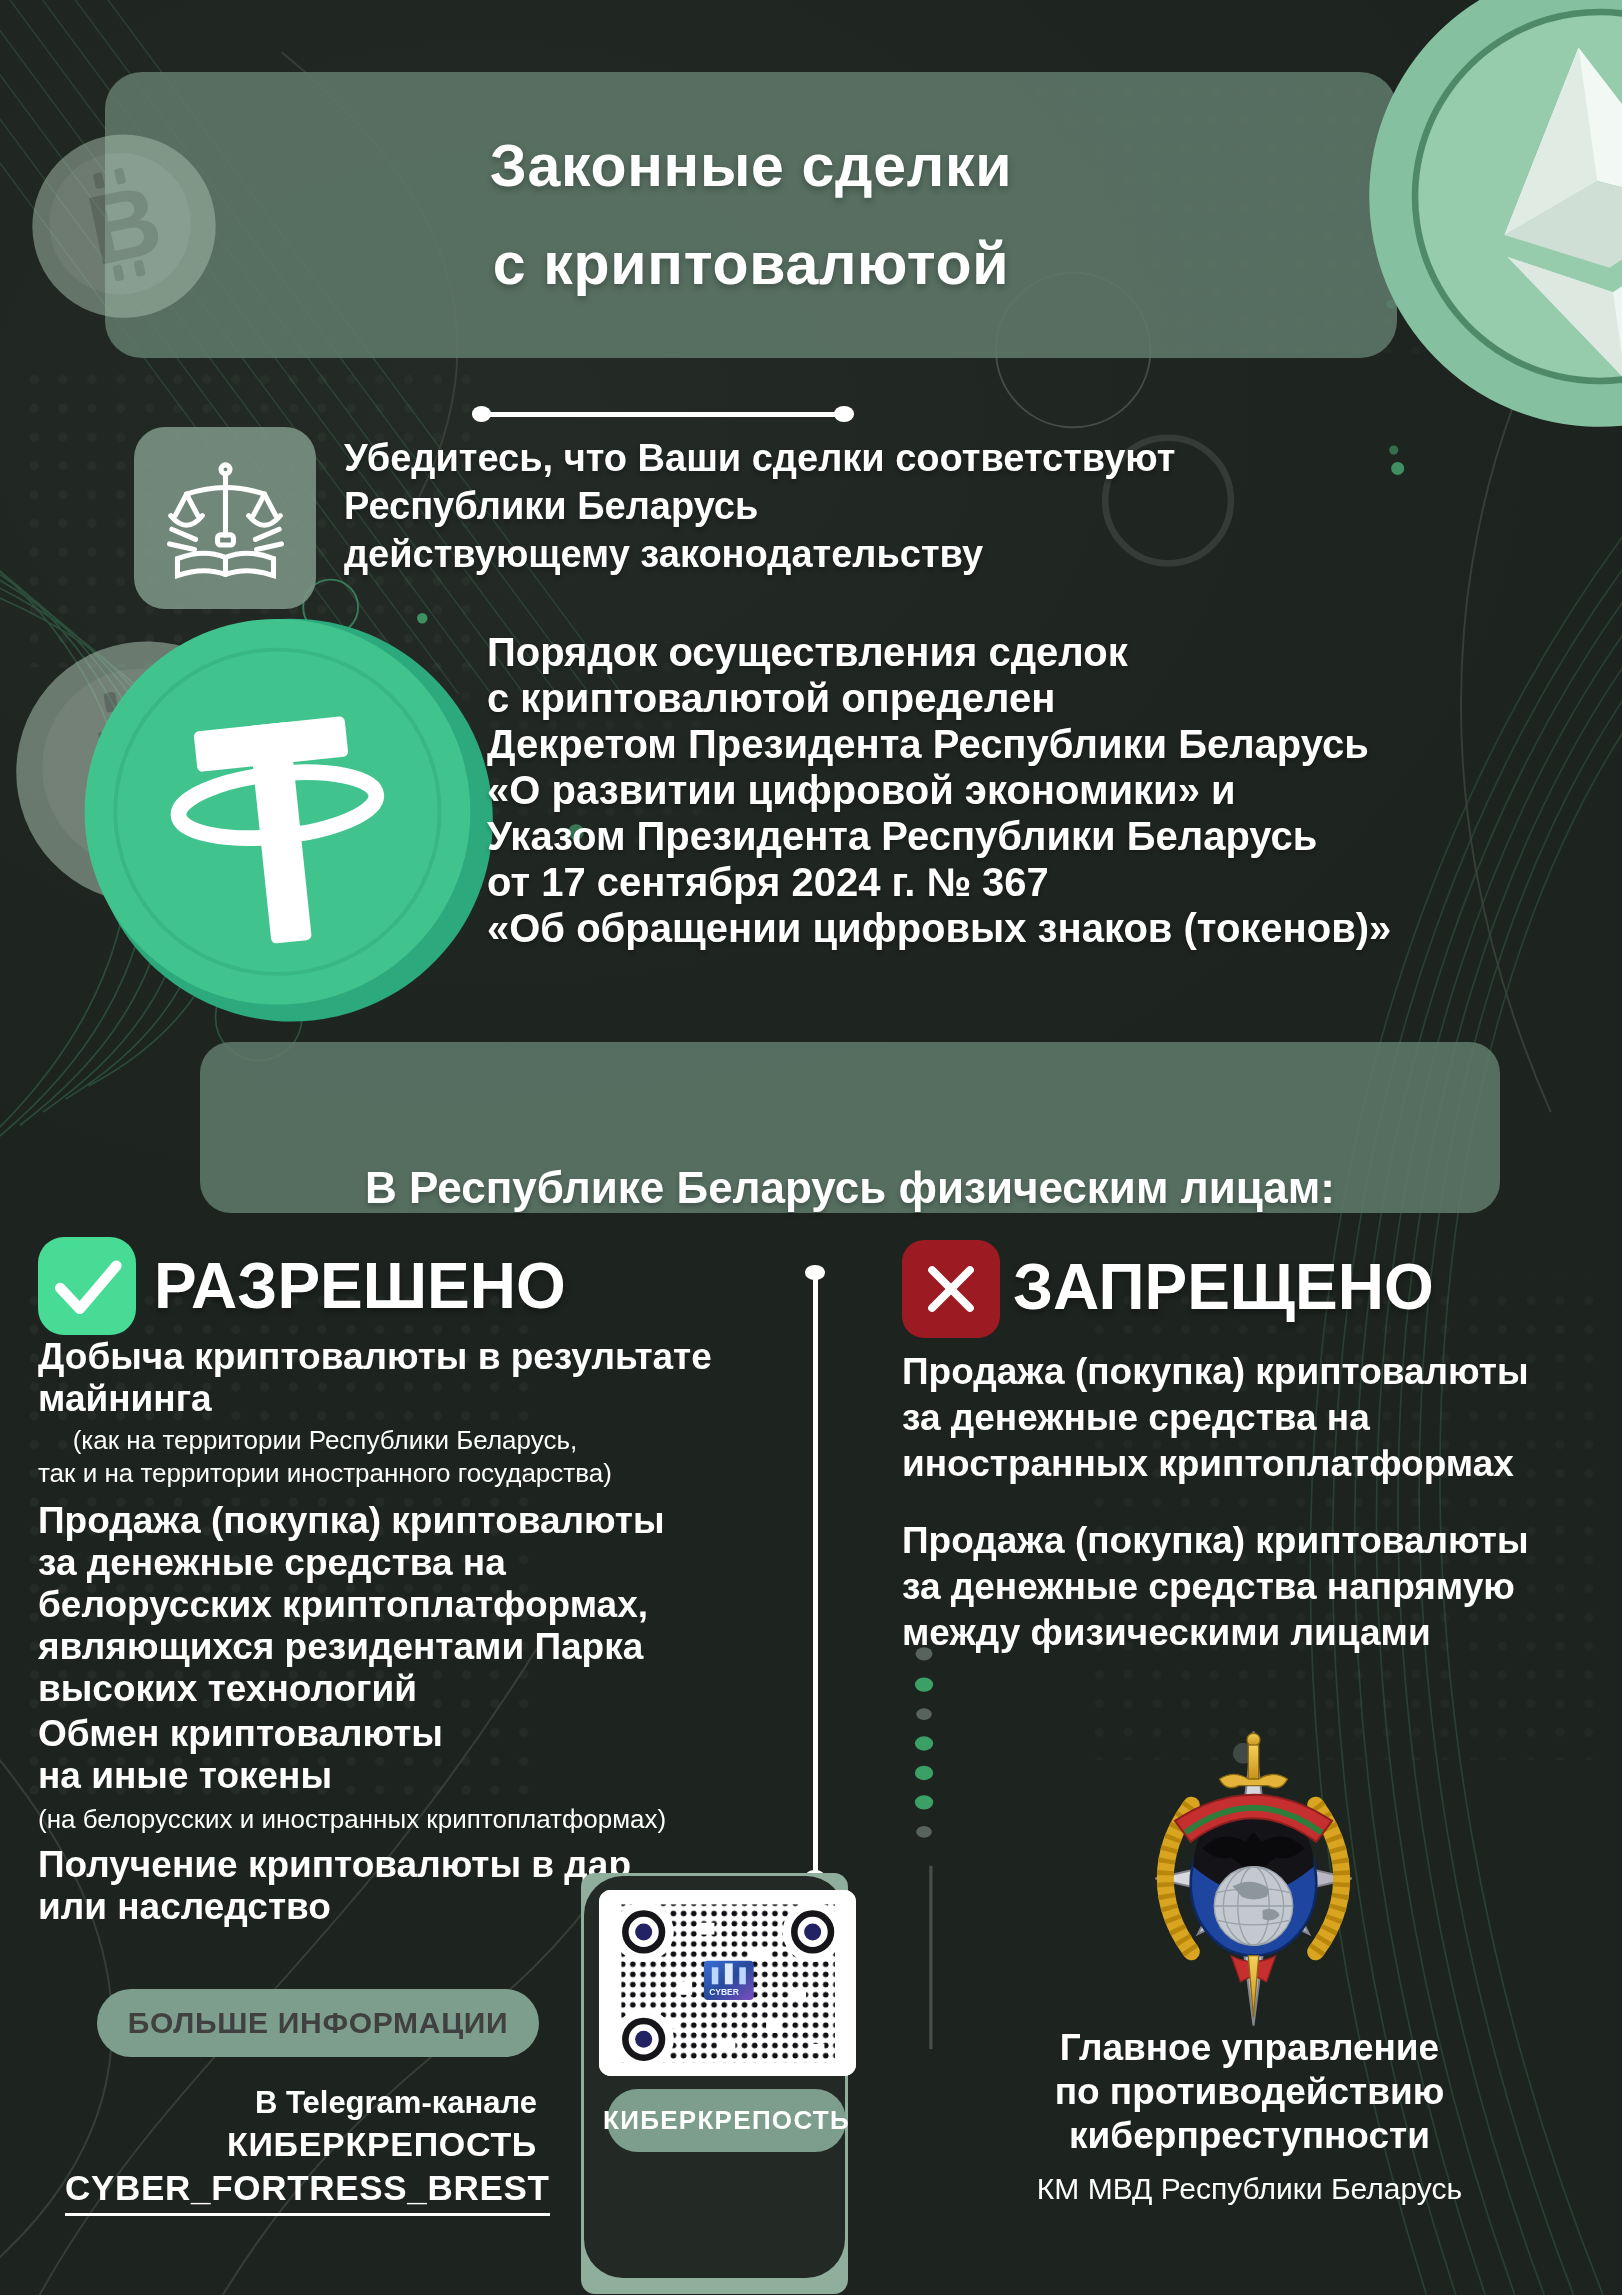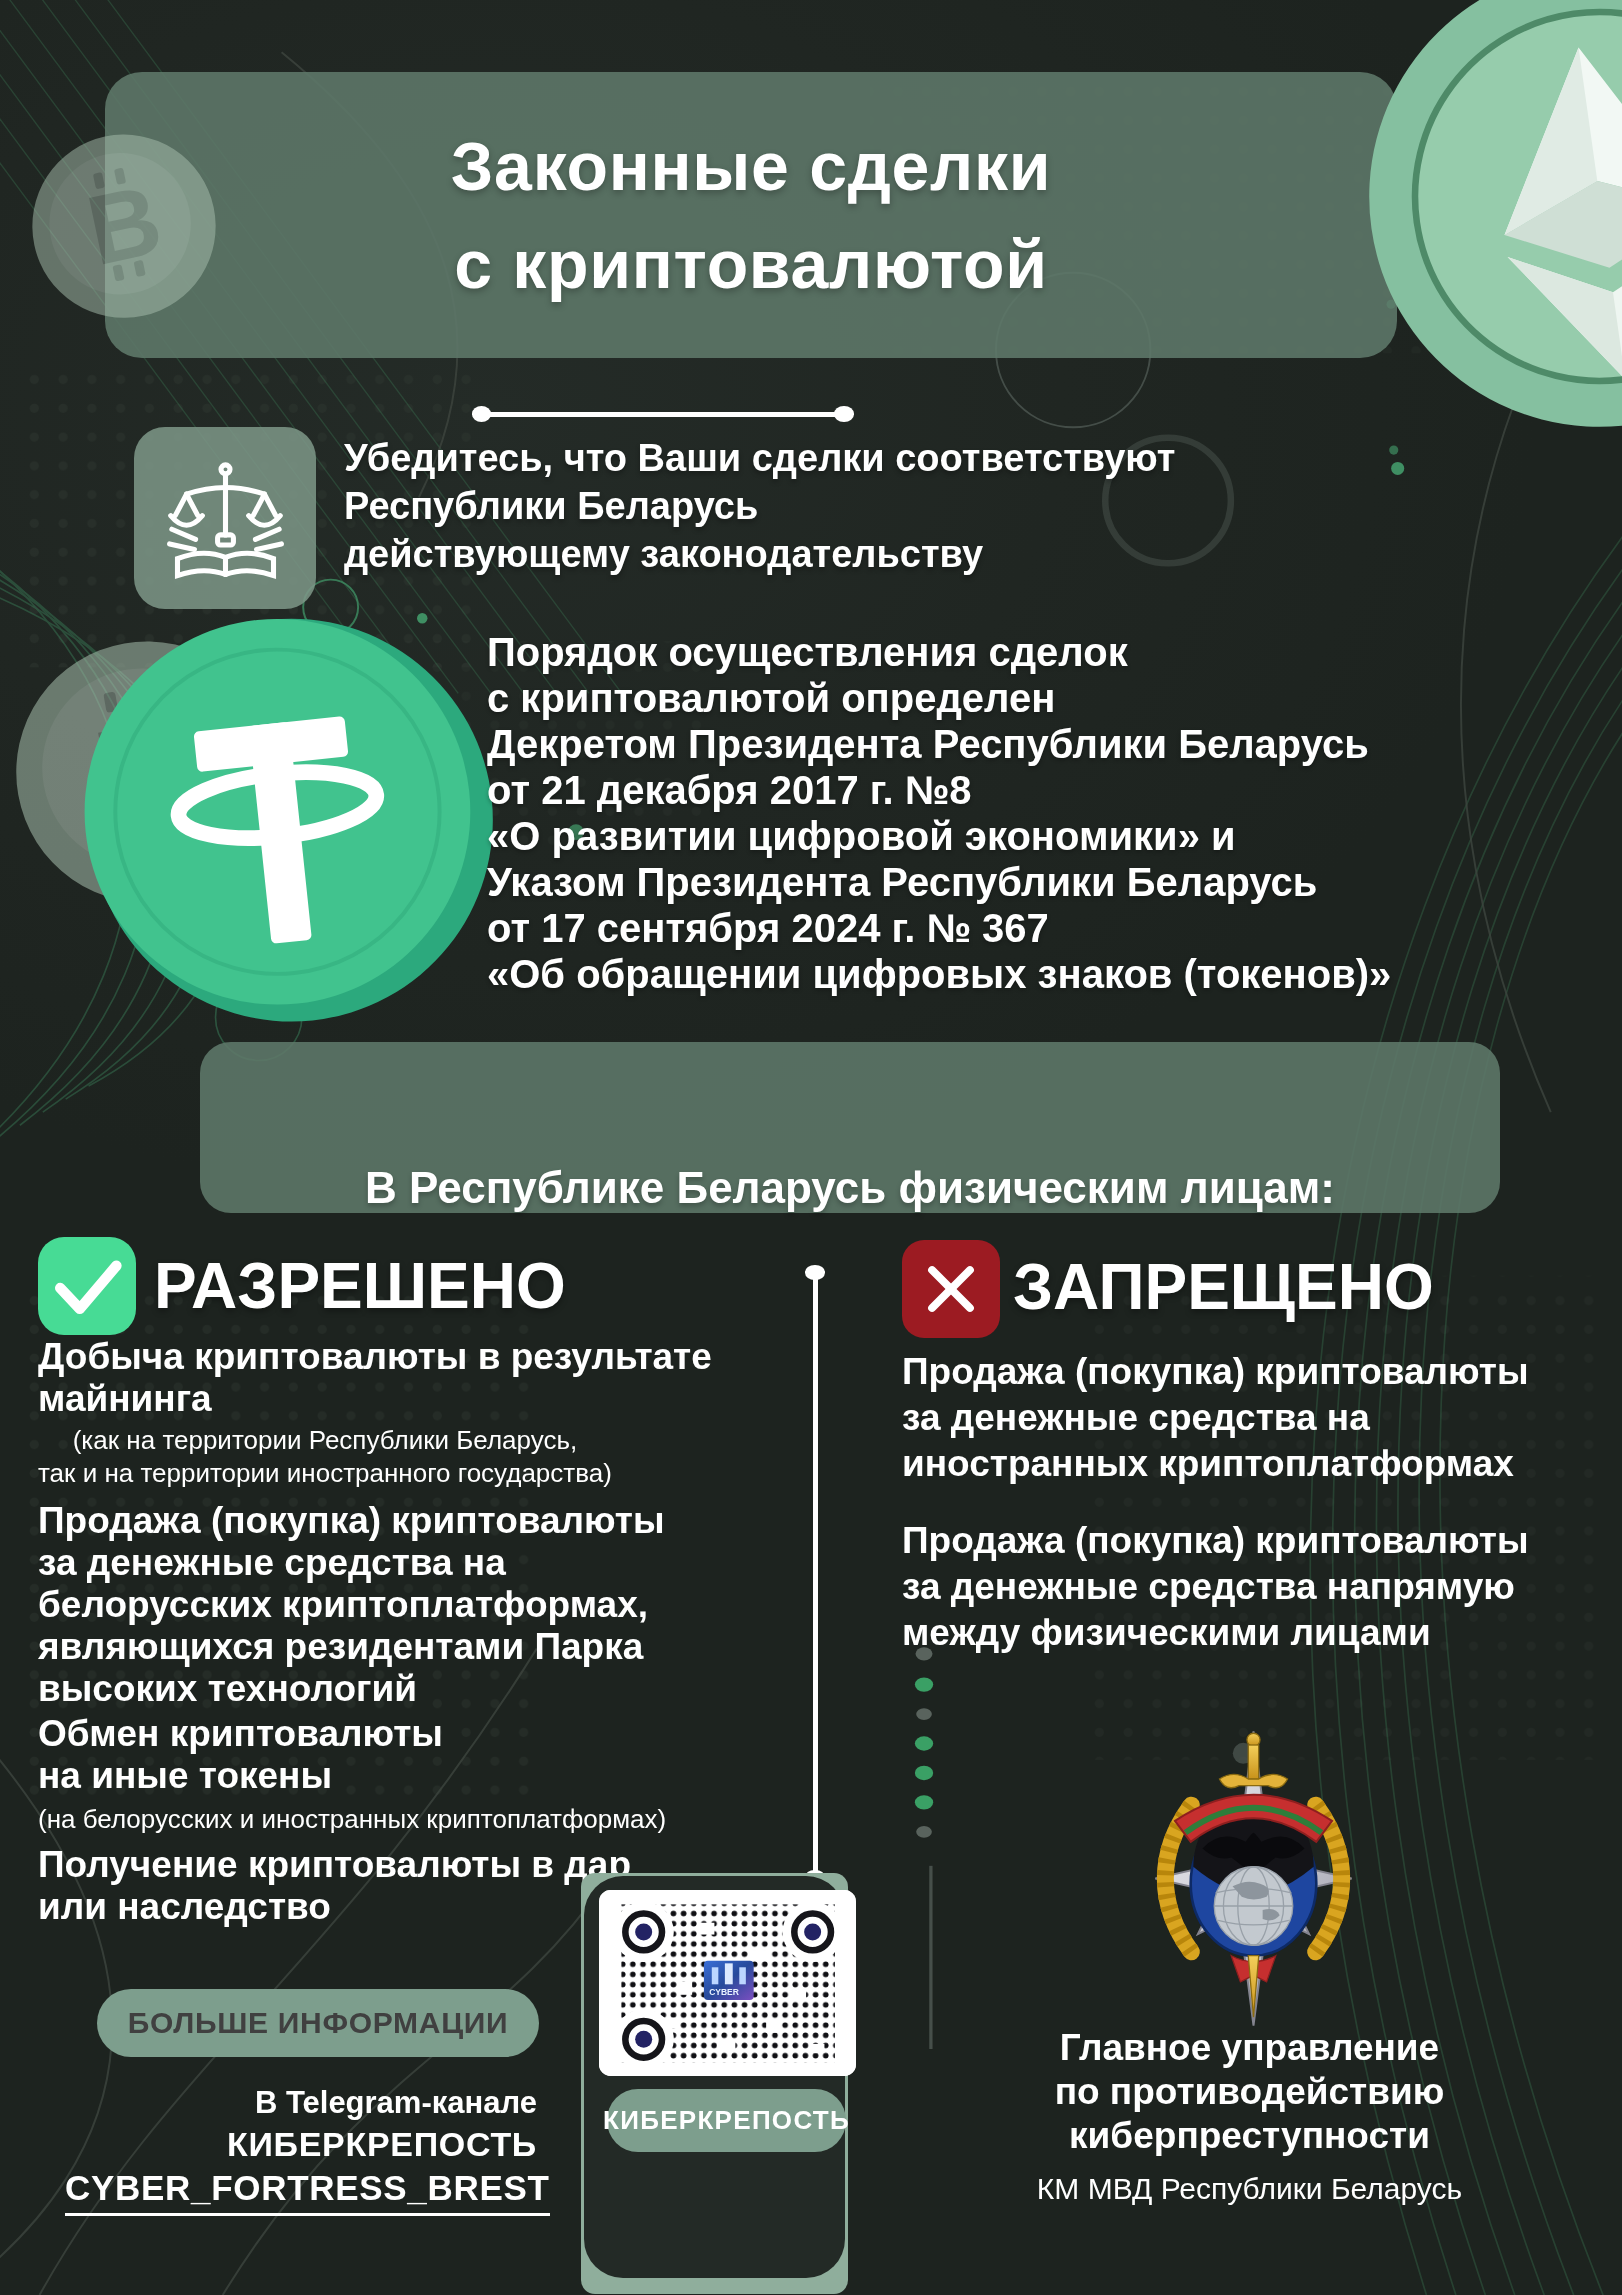--- a/index.html
+++ b/index.html
@@ -8,21 +8,21 @@
     background:radial-gradient(1047px 785px at 30% 18%, #242b27 0%, #202622 55%, #1d231f 100%);
     font-family:"Liberation Sans", sans-serif;color:#fff;
   }
   .abs{position:absolute;}
   .deco{position:absolute;left:0;top:0;z-index:0;}
   .panel{
     background:rgba(95,121,106,.88);border-radius:37px;z-index:2;
     display:flex;flex-direction:column;align-items:center;justify-content:center;
   }
   .title-panel{left:105px;top:72px;width:1292px;height:286px;}
-  .title-line{font-size:68px;font-weight:bold;line-height:98px;letter-spacing:0.7px;
+  .title-line{font-size:59px;font-weight:bold;line-height:98px;letter-spacing:0.7px;
     text-shadow:0 3.3px 7.9px rgba(0,0,0,.28);white-space:nowrap;}
   .hdiv{left:482px;top:412px;width:361px;height:4.6px;background:#fff;border-radius:2.6px;z-index:2;}
   .hdiv .d1,.hdiv .d2{position:absolute;width:19.6px;height:15.7px;border-radius:50%;background:#fff;top:-5.9px;}
   .hdiv .d1{left:-10.5px;} .hdiv .d2{right:-10.5px;}
   .scales-tile{left:134px;top:427px;width:182px;height:182px;border-radius:31px;
     background:rgba(126,152,136,.85);z-index:2;display:flex;align-items:center;justify-content:center;}
   .intro{left:344px;top:434px;width:1021px;z-index:2;}
   .intro .line{font-size:38px;font-weight:bold;line-height:48px;text-shadow:0 2.6px 5.2px rgba(0,0,0,.3);}
   .decree{left:487px;top:629px;width:982px;z-index:2;}
   .decree .line{font-size:40px;font-weight:bold;line-height:46px;text-shadow:0 2px 4.6px rgba(0,0,0,.3);}
@@ -227,21 +227,20 @@
         <rect x="375" y="205" width="62" height="335" rx="8"></rect>
       </g>
       <ellipse cx="406" cy="330" rx="152" ry="48" fill="none" stroke="#fff" stroke-width="24"></ellipse>
     </g>
   </svg>
 
   <div class="abs decree">
     <div class="line">Порядок осуществления сделок</div>
     <div class="line">с криптовалютой определен</div>
     <div class="line">Декретом Президента Республики Беларусь</div>
-    <div class="line">от 21 декабря 2017 г. №8</div>
     <div class="line">«О развитии цифровой экономики» и</div>
     <div class="line">Указом Президента Республики Беларусь</div>
     <div class="line">от 17 сентября 2024 г. № 367</div>
     <div class="line">«Об обращении цифровых знаков (токенов)»</div>
   </div>
 
   <div class="abs panel banner-panel">
     <div class="banner-text">В Республике Беларусь физическим лицам:</div>
   </div>
 

